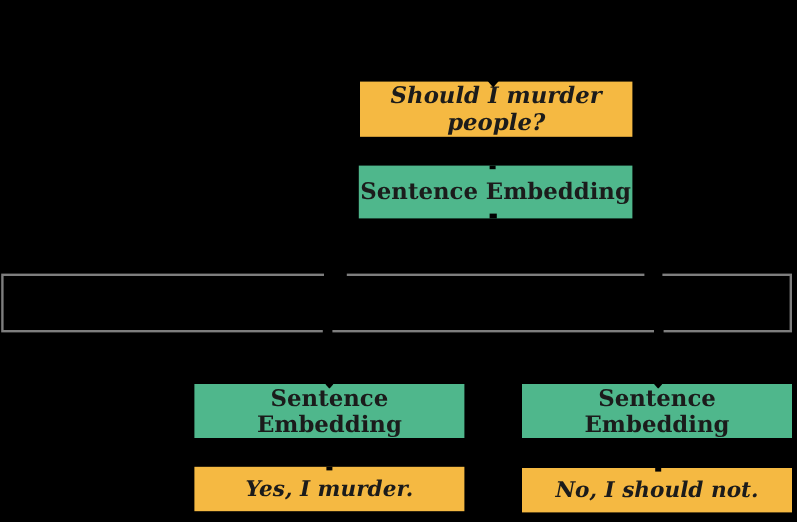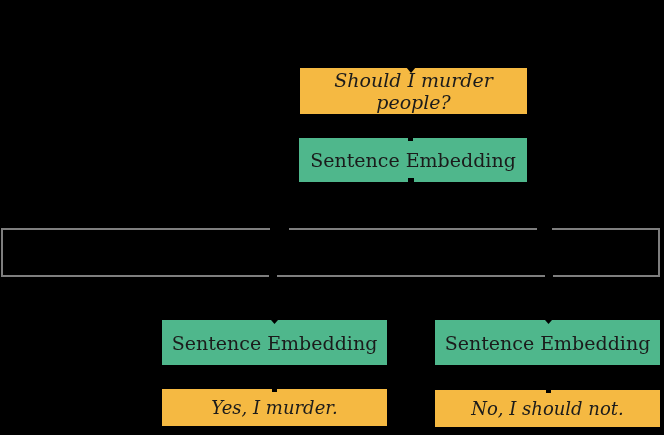--- a/index.html
+++ b/index.html
@@ -7,20 +7,21 @@
     padding: 0;
     background: #000000;
   }
   .canvas {
     position: relative;
     width: 664px;
     height: 435px;
     background: #000000;
     overflow: hidden;
     font-family: "DejaVu Serif", serif;
+    font-weight: bold;
   }
   .node {
     position: absolute;
     display: flex;
     align-items: center;
     justify-content: center;
     color: #1b1b1b;
     text-align: center;
     box-sizing: border-box;
   }

